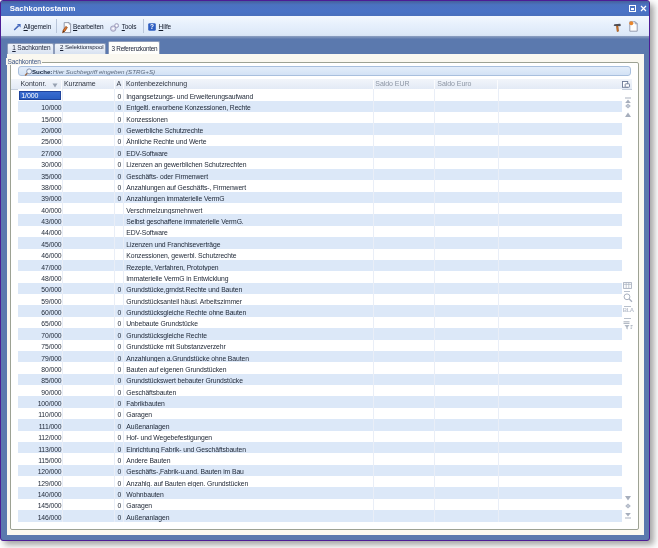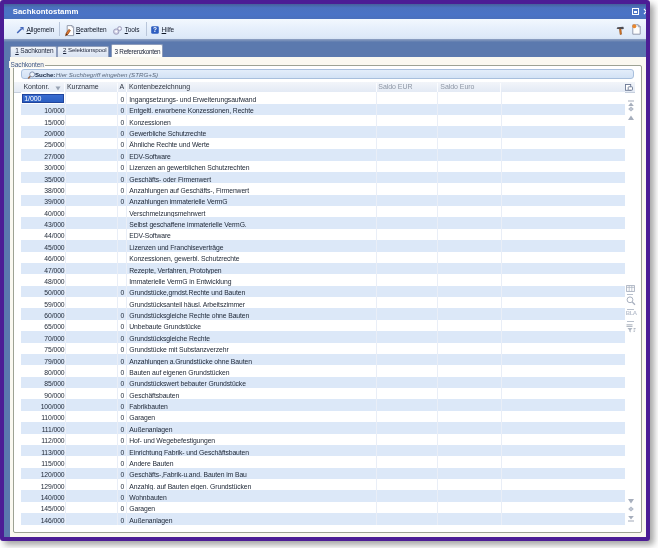--- a/index.html
+++ b/index.html
@@ -1,20 +1,20 @@
 <!DOCTYPE html>
 <html><head>
 <meta charset="utf-8">
 <style>
 * { margin:0; padding:0; box-sizing:border-box; }
 html,body { width:658px; height:548px; background:#fff; overflow:hidden; }
 body { font-family:"Liberation Sans", sans-serif; }
 #canvas { position:relative; width:658px; height:548px; background:#fff; }
 #win { position:absolute; left:0; top:0; width:650px; height:541px;
-  border:4px solid #4c1d95; border-radius:3px 3px 3px 3px;
+  border:1px solid #4c1d95; border-radius:3px 3px 3px 3px;
   box-shadow: 4px 4px 6px rgba(105,105,105,0.6);
   background:#5b79ae; overflow:hidden; }
 
 #title { position:absolute; left:0; top:0; width:100%; height:15px;
   background:linear-gradient(180deg,#45619b 0%,#4b72c0 25%,#4a73c6 70%,#4a70bd 100%);
   }
 #title .txt { position:absolute; left:8.7px; top:2.5px; font-size:7.8px; font-weight:bold; color:#fff; letter-spacing:0.05px; }
 #btn-rest { position:absolute; left:628px; top:4px; width:7px; height:7px; border:1px solid #fff; }
 #btn-rest:after { content:""; position:absolute; left:1.4px; top:1.8px; width:2.2px; height:1.8px; background:#fff; }
 #btn-x { position:absolute; left:639px; top:4px; width:7px; height:7px; }

